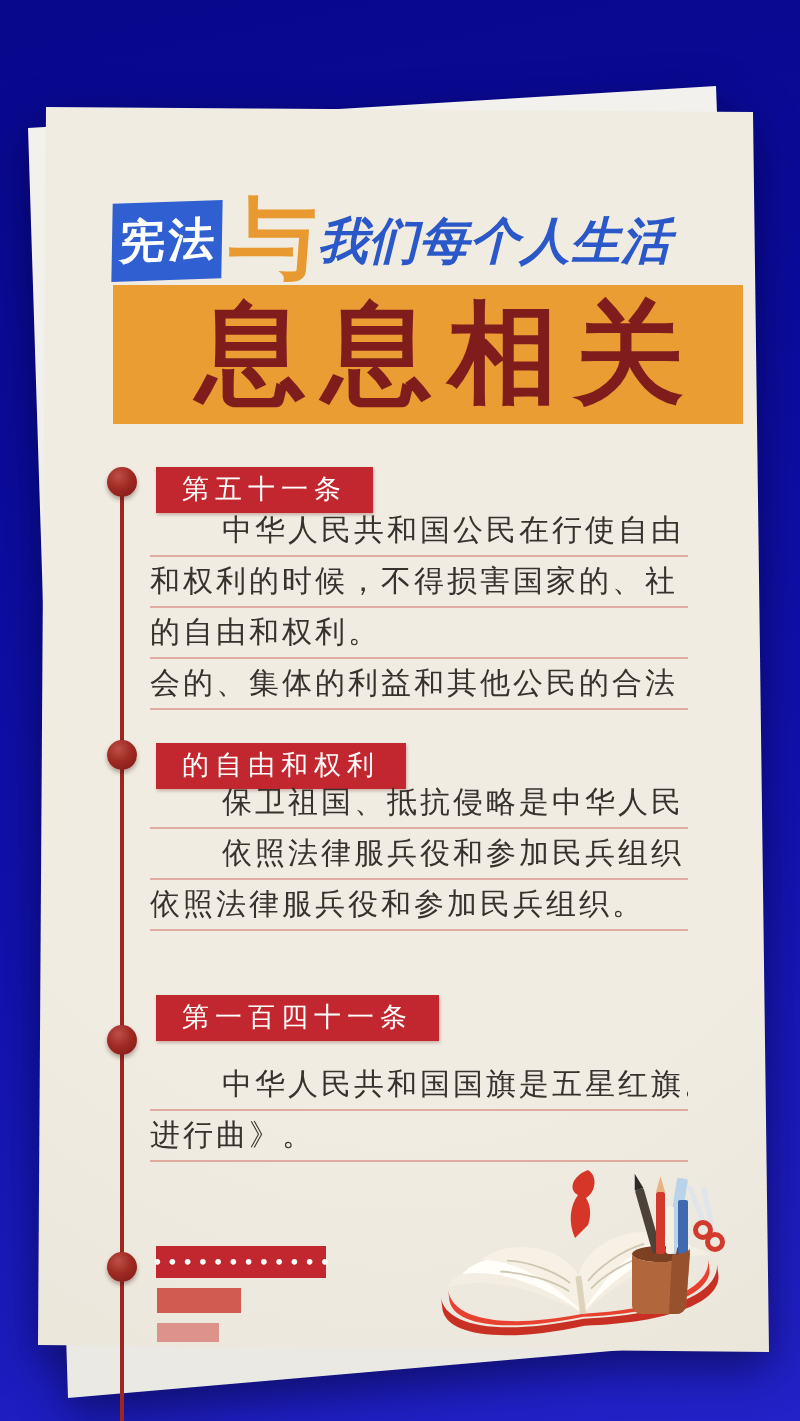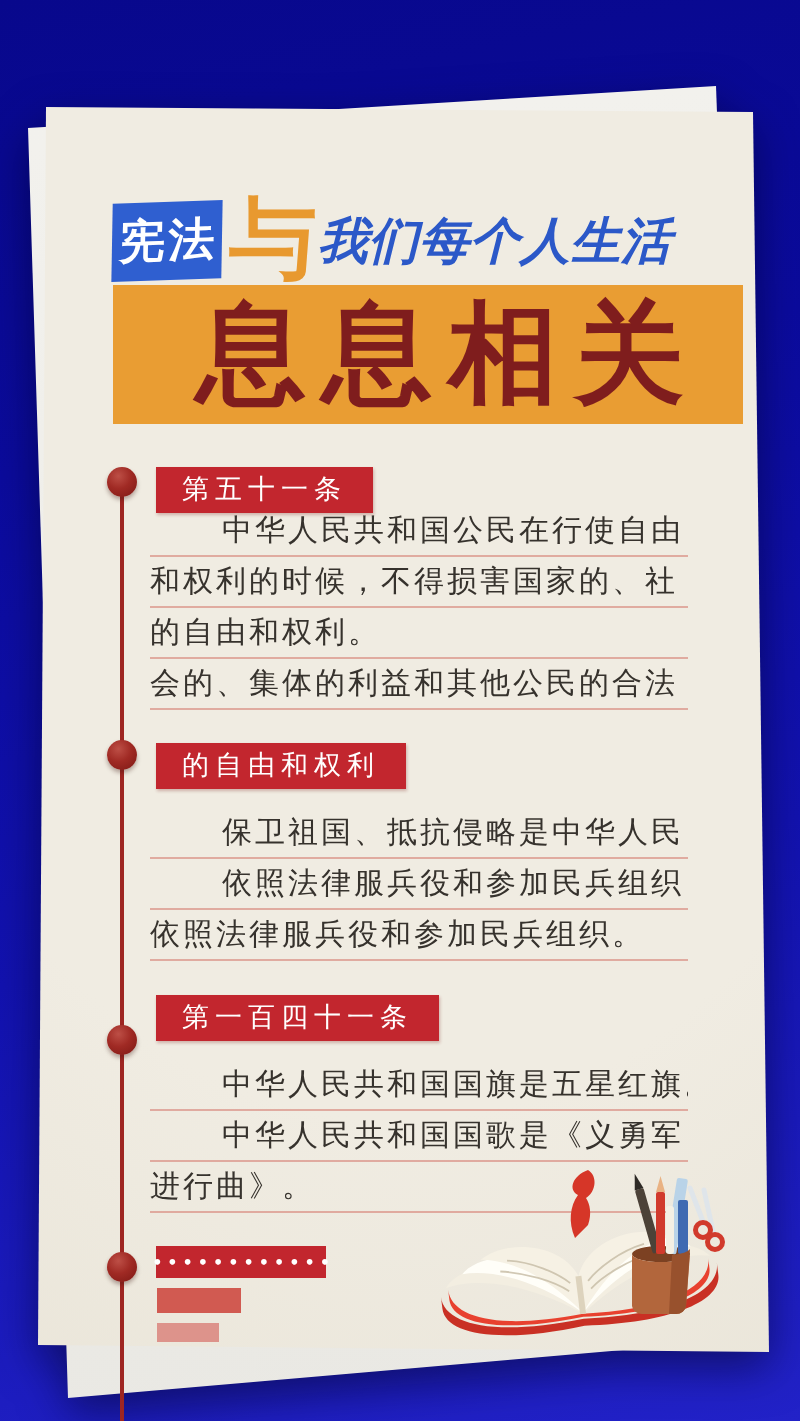--- a/index.html
+++ b/index.html
@@ -98,30 +98,29 @@
 
     <div class="badge" style="top:467px">第五十一条</div>
     <div class="lines" style="top:506px">
       <div class="tline indent">中华人民共和国公民在行使自由</div>
       <div class="tline">和权利的时候，不得损害国家的、社</div>
       <div class="tline">的自由和权利。</div>
       <div class="tline">会的、集体的利益和其他公民的合法</div>
     </div>
 
     <div class="badge" style="top:743px">的自由和权利</div>
-    <div class="lines" style="top:808px">
+    <div class="lines" style="top:778px">
       <div class="tline indent">保卫祖国、抵抗侵略是中华人民</div>
       <div class="tline indent">依照法律服兵役和参加民兵组织</div>
       <div class="tline">依照法律服兵役和参加民兵组织。</div>
     </div>
 
     <div class="badge" style="top:995px">第一百四十一条</div>
     <div class="lines" style="top:1060px">
       <div class="tline indent">中华人民共和国国旗是五星红旗。</div>
-      <div class="tline indent">中华人民共和国国歌是《义勇军</div>
       <div class="tline">进行曲》。</div>
     </div>
 
     <div class="dots-badge">••••••••••••</div>
     <div class="bar1"></div>
     <div class="bar2"></div>
 
     <svg class="illus" viewBox="0 0 330 195">
 
       <g>

